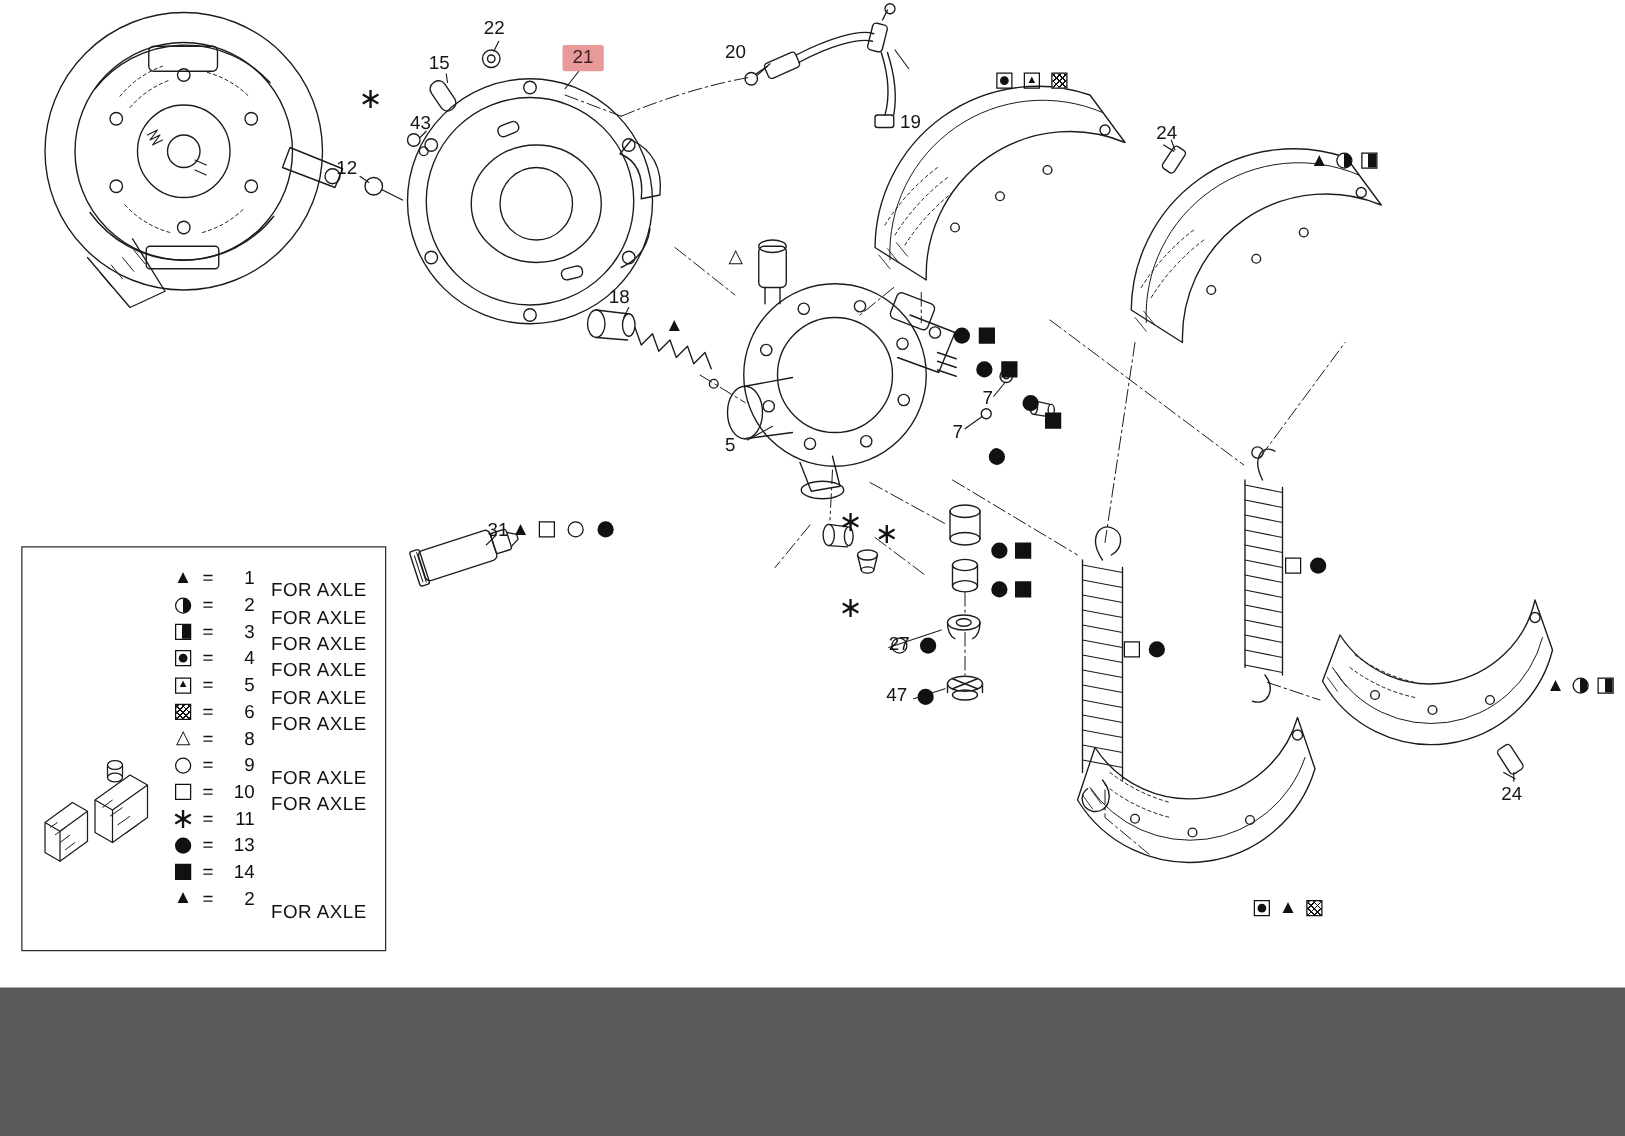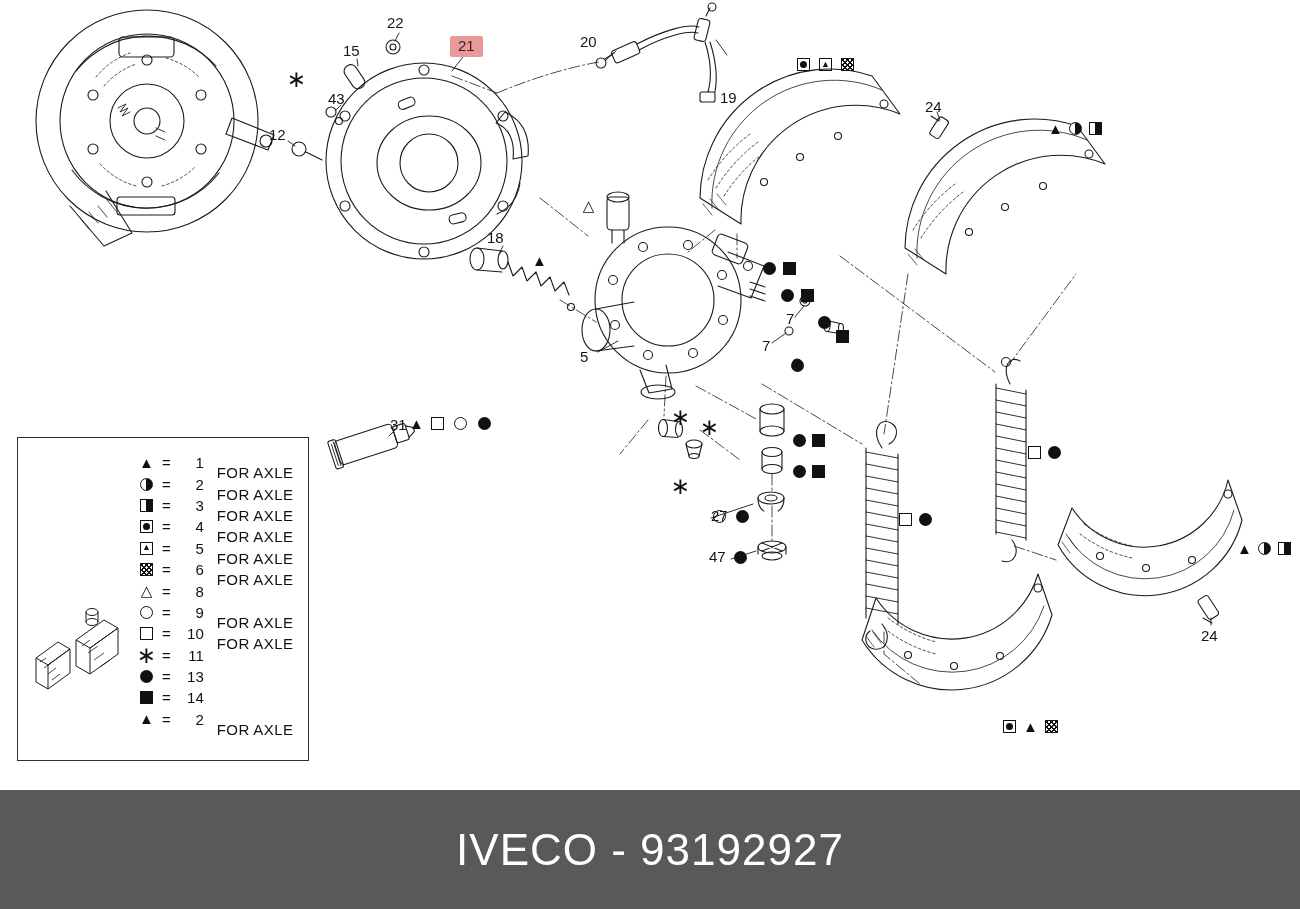--- a/index.html
+++ b/index.html
@@ -463,14 +463,13 @@
           <span class="eq">=</span>
           <span class="val">2</span>
           <span class="note">FOR AXLE</span>
         </div>
       </div>
   </div>
 
 </div>
 
 <div class="footer">
-  <span>IVECO - 93192927</span>
 </div>
 
 </body></html>

